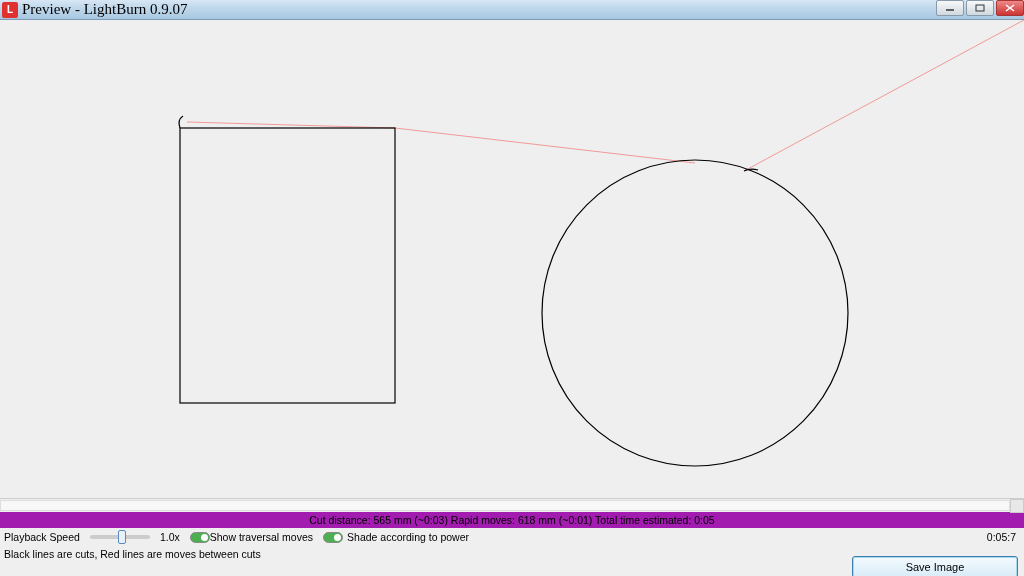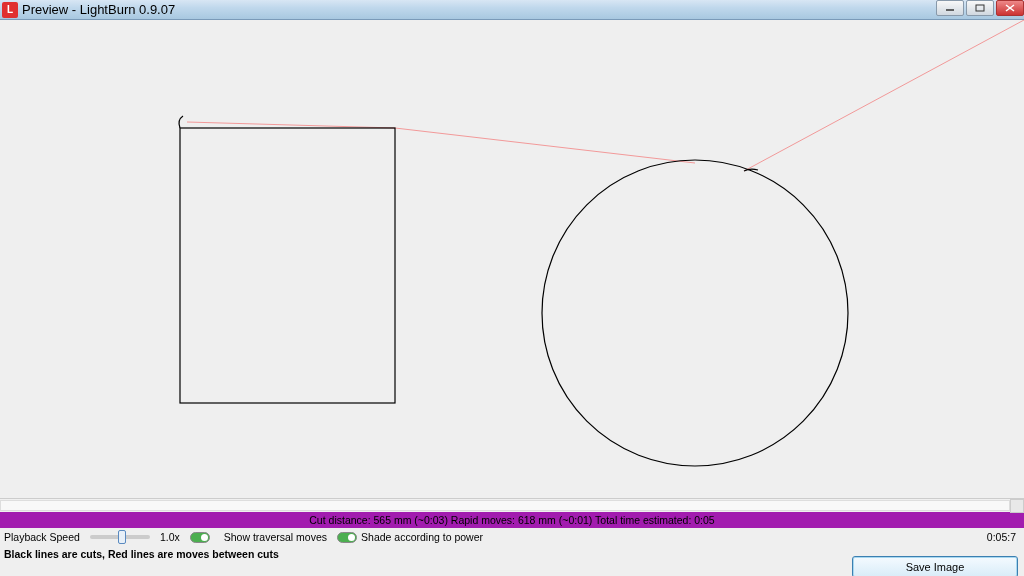--- a/index.html
+++ b/index.html
@@ -16,21 +16,21 @@
     position: relative;
   }
   .titlebar-icon {
     width: 16px; height: 16px;
     background: #e03030;
     border-radius: 2px;
     margin-right: 4px;
     display: flex; align-items: center; justify-content: center;
     color: #fff; font-weight: bold; font-size: 10px;
   }
-  .titlebar-text { color: #000; font-size: 13px; }
+  .titlebar-text { color: #000; font-size: 15px; font-family: Liberation Serif, serif; }
   .win-controls { position: absolute; right: 0; top: 0; display: flex; height: 18px; }
   .win-btn {
     width: 28px; height: 16px;
     margin-left: 2px;
     border: 1px solid #8899aa;
     background: linear-gradient(to bottom, #f8f8f8, #d0d8e0);
     border-radius: 2px;
     display: flex; align-items: center; justify-content: center;
     font-size: 9px;
   }
@@ -119,21 +119,21 @@
   .time-right { margin-left:auto; padding-right:4px; }
   
   
   .bottom-row {
     height: 30px;
     display:flex;
     align-items:flex-start;
     background:#efefef;
     padding-top:2px;
   }
-  .hint { font-size:10.5px; padding-left:4px; flex: 0 0 auto; font-weight: bold; }
+  .hint { font-size:10.5px; padding-left:4px; flex: 0 0 auto; }
   .btn-spacer { flex:1; }
   .buttons { display:flex; gap:6px; padding-right:6px; margin-top:8px;}
   .btn {
     width: 166px;
     height: 22px;
     background: linear-gradient(to bottom, #fdfdfd, #ececec);
     border: 1px solid #9a9a9a;
     border-radius: 3px;
     font-size: 11px;
     display:flex; align-items:center; justify-content:center;
@@ -207,21 +207,21 @@
 
 <div class="controls-row">
   <span>Playback Speed</span>
   <div class="slider-wrap">
     <div class="slider-track">
       <div class="slider-thumb"></div>
     </div>
   </div>
   <span>1.0x</span>
 
-  <span style="display:flex;align-items:center;gap:14px;">
+  <span style="display:flex;align-items:center;gap:0;">
     <span class="toggle"></span>
     <span>Show traversal moves</span>
   </span>
 
   <span style="display:flex;align-items:flex-end;gap:4px;">
     <span class="toggle"></span>
     <span>Shade according to power</span>
   </span>
 
   <span class="time-right">0:05:7</span>

